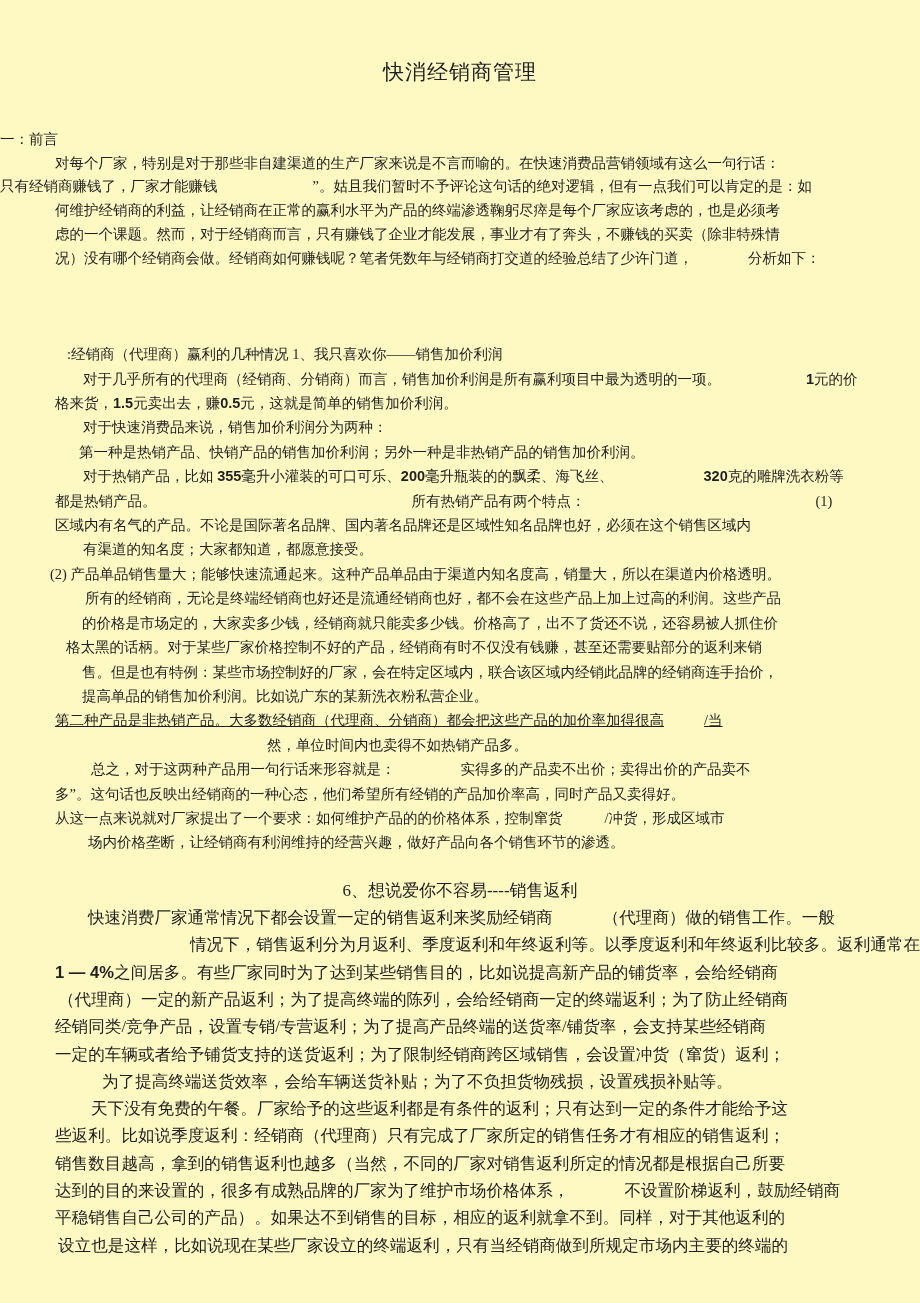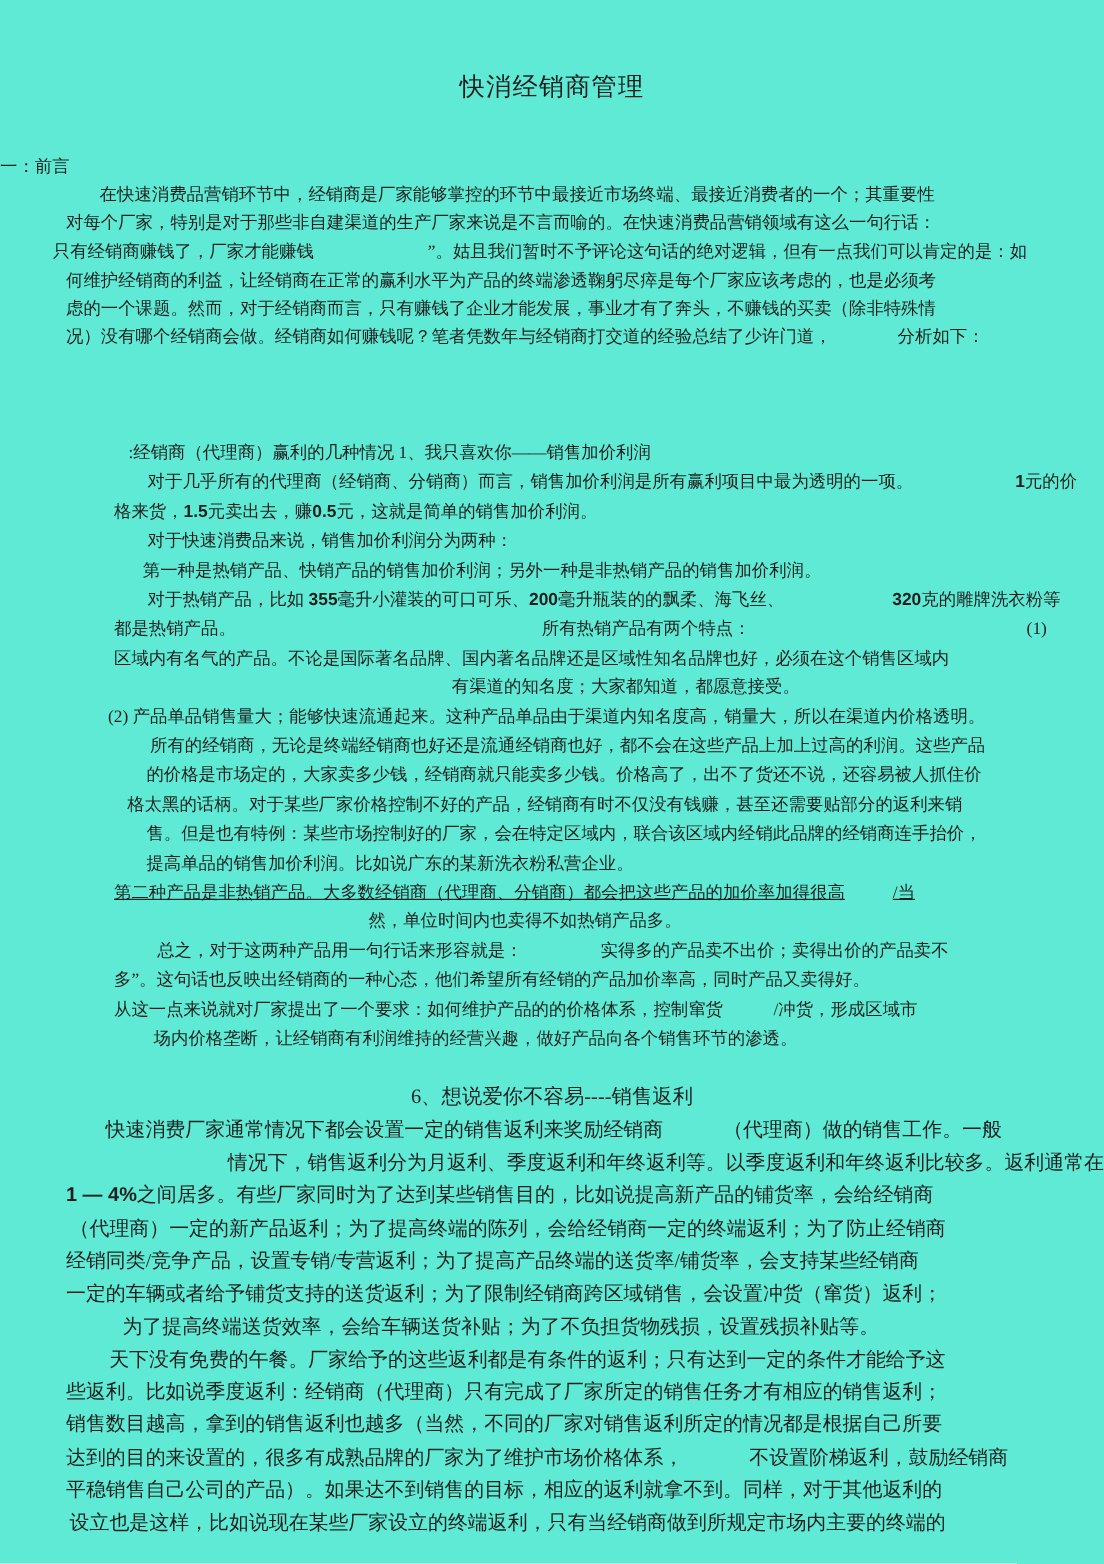--- a/index.html
+++ b/index.html
@@ -11,49 +11,48 @@
     color:#1f1f1f;
     font-family:"Liberation Serif","DejaVu Serif",serif;
     overflow:hidden;
     box-sizing:border-box;
     padding-top:56px;
   }
   .line{white-space:nowrap;}
   .hgap{display:inline-block;height:1px;}
   .cls-t{font-size:21px;line-height:32px;text-align:center;letter-spacing:1px;}
   .cls-a{font-size:14.5px;line-height:23.7px;}
-  .cls-m{font-size:14.5px;line-height:24.4px;margin-left:40px;}
+  .cls-m{font-size:14.5px;line-height:24.4px;}
   .cls-h{font-size:17px;line-height:27.3px;text-align:center;}
   .cls-b{font-size:16.6px;line-height:27.3px;}
   .num{font-weight:700;font-family:"Liberation Sans","DejaVu Sans",sans-serif;}
   .spacer{width:100%;}
 </style>
 </head>
 <body>
 
-<main class="page" style="background: #5eead4; color: rgb(31, 31, 31);">
+<main class="page" style="background: #fef9c3; color: rgb(31, 31, 31);">
     <div class="line cls-t" style="text-align: center;"><span>快消经销商管理</span></div>
     <div class="spacer" style="height: 40px;"></div>
     <div class="line cls-a" style=""><span>一：前言</span></div>
-    <div class="line cls-a" style="padding-left: 83px;"><span>在快速消费品营销环节中，经销商是厂家能够掌控的环节中最接近市场终端、最接近消费者的一个；其重要性</span></div>
     <div class="line cls-a" style="padding-left: 55px;"><span>对每个厂家，特别是对于那些非自建渠道的生产厂家来说是不言而喻的。在快速消费品营销领域有这么一句行话：</span></div>
-    <div class="line cls-a" style=" margin-left: 44px;"><span>只有经销商赚钱了，厂家才能赚钱</span><span class="hgap" style="width: 95px;"></span><span>”。姑且我们暂时不予评论这句话的绝对逻辑，但有一点我们可以肯定的是：如</span></div>
+    <div class="line cls-a" style=""><span>只有经销商赚钱了，厂家才能赚钱</span><span class="hgap" style="width: 95px;"></span><span>”。姑且我们暂时不予评论这句话的绝对逻辑，但有一点我们可以肯定的是：如</span></div>
     <div class="line cls-a" style="padding-left: 55px;"><span>何维护经销商的利益，让经销商在正常的赢利水平为产品的终端渗透鞠躬尽瘁是每个厂家应该考虑的，也是必须考</span></div>
     <div class="line cls-a" style="padding-left: 55px;"><span>虑的一个课题。然而，对于经销商而言，只有赚钱了企业才能发展，事业才有了奔头，不赚钱的买卖（除非特殊情</span></div>
     <div class="line cls-a" style="padding-left: 55px;"><span>况）没有哪个经销商会做。经销商如何赚钱呢？笔者凭数年与经销商打交道的经验总结了少许门道，</span><span class="hgap" style="width: 55px;"></span><span>分析如下：</span></div>
     <div class="spacer" style="height: 72px;"></div>
     <div class="line cls-m" style="padding-left: 67px;"><span>:经销商（代理商）赢利的几种情况 1、我只喜欢你——销售加价利润</span></div>
     <div class="line cls-m" style="padding-left: 83px;"><span>对于几乎所有的代理商（经销商、分销商）而言，销售加价利润是所有赢利项目中最为透明的一项。</span><span class="hgap" style="width: 85px;"></span><span class="num">1</span><span>元的价</span></div>
     <div class="line cls-m" style="padding-left: 55px;"><span>格来货，</span><span class="num">1.5</span><span>元卖出去，赚</span><span class="num">0.5</span><span>元，这就是简单的销售加价利润。</span></div>
     <div class="line cls-m" style="padding-left: 83px;"><span>对于快速消费品来说，销售加价利润分为两种：</span></div>
     <div class="line cls-m" style="padding-left: 79px;"><span>第一种是热销产品、快销产品的销售加价利润；另外一种是非热销产品的销售加价利润。</span></div>
     <div class="line cls-m" style="padding-left: 83px;"><span>对于热销产品，比如 </span><span class="num">355</span><span>毫升小灌装的可口可乐、</span><span class="num">200</span><span>毫升瓶装的的飘柔、海飞丝、</span><span class="hgap" style="width: 90px;"></span><span class="num">320</span><span>克的雕牌洗衣粉等</span></div>
     <div class="line cls-m" style="padding-left: 55px;"><span>都是热销产品。</span><span class="hgap" style="width: 255px;"></span><span>所有热销产品有两个特点：</span><span class="hgap" style="width: 230px;"></span><span>(1)</span></div>
     <div class="line cls-m" style="padding-left: 55px;"><span>区域内有名气的产品。不论是国际著名品牌、国内著名品牌还是区域性知名品牌也好，必须在这个销售区域内</span></div>
-    <div class="line cls-m" style="padding-left: 83px; text-align: center;"><span>有渠道的知名度；大家都知道，都愿意接受。</span></div>
+    <div class="line cls-m" style="padding-left: 83px;"><span>有渠道的知名度；大家都知道，都愿意接受。</span></div>
     <div class="line cls-m" style="padding-left: 50px;"><span>(2) 产品单品销售量大；能够快速流通起来。这种产品单品由于渠道内知名度高，销量大，所以在渠道内价格透明。</span></div>
     <div class="line cls-m" style="padding-left: 85px;"><span>所有的经销商，无论是终端经销商也好还是流通经销商也好，都不会在这些产品上加上过高的利润。这些产品</span></div>
     <div class="line cls-m" style="padding-left: 82px;"><span>的价格是市场定的，大家卖多少钱，经销商就只能卖多少钱。价格高了，出不了货还不说，还容易被人抓住价</span></div>
     <div class="line cls-m" style="padding-left: 66px;"><span>格太黑的话柄。对于某些厂家价格控制不好的产品，经销商有时不仅没有钱赚，甚至还需要贴部分的返利来销</span></div>
     <div class="line cls-m" style="padding-left: 82px;"><span>售。但是也有特例：某些市场控制好的厂家，会在特定区域内，联合该区域内经销此品牌的经销商连手抬价，</span></div>
     <div class="line cls-m" style="padding-left: 82px;"><span>提高单品的销售加价利润。比如说广东的某新洗衣粉私营企业。</span></div>
     <div class="line cls-m" style="padding-left: 55px; text-decoration: underline;"><span>第二种产品是非热销产品。大多数经销商（代理商、分销商）都会把这些产品的加价率加得很高</span><span class="hgap" style="width: 40px;"></span><span>/当</span></div>
     <div class="line cls-m" style="padding-left: 267px;"><span>然，单位时间内也卖得不如热销产品多。</span></div>
     <div class="line cls-m" style="padding-left: 91px;"><span>总之，对于这两种产品用一句行话来形容就是：</span><span class="hgap" style="width: 65px;"></span><span>实得多的产品卖不出价；卖得出价的产品卖不</span></div>
     <div class="line cls-m" style="padding-left: 55px;"><span>多”。这句话也反映出经销商的一种心态，他们希望所有经销的产品加价率高，同时产品又卖得好。</span></div>

